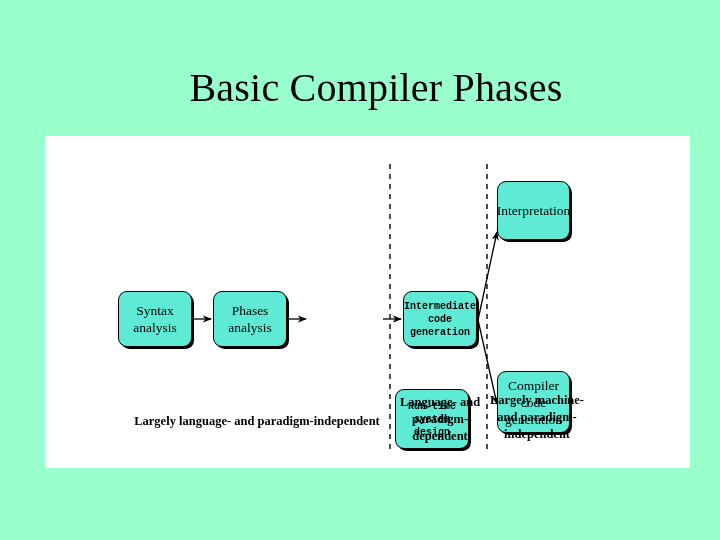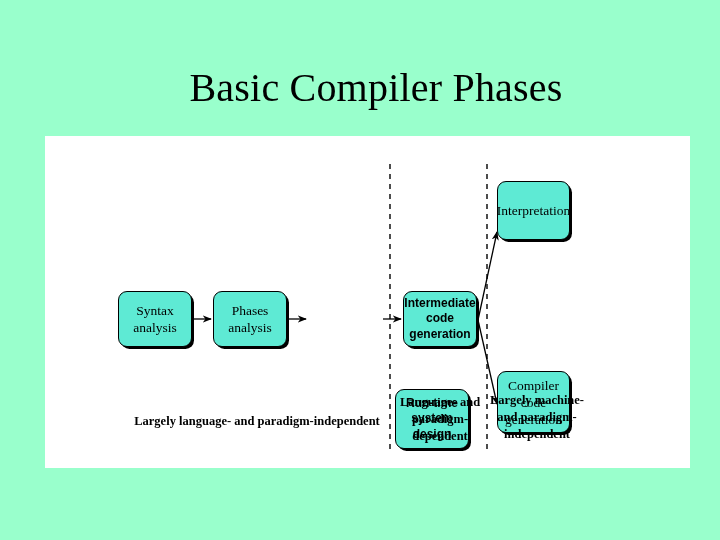--- a/index.html
+++ b/index.html
@@ -68,22 +68,22 @@
     display: block;
     white-space: nowrap;
   }
 
   .serif-box {
     font-family: "Liberation Serif", serif;
     font-size: 13.5px;
     line-height: 1.26;
   }
   .sans-box {
-    font-family: Liberation Sans, sans-serif;
-    font-size: 12px;
+    font-family: Liberation Mono, monospace;
+    font-size: 10px;
     font-weight: bold;
     line-height: 1.3;
   }
 
   
   #box-lexical       { left: 73px;  top: 155px; width: 74px;  height: 56px; }
   #box-syntax        { left: 168px; top: 155px; width: 74px;  height: 56px; }
   #box-context       { left: 263px; top: 155px; width: 74px;  height: 56px; }
   #box-intermediate  { left: 358px; top: 155px; width: 74px;  height: 56px; }
   #box-runtime       { left: 350px; top: 253px; width: 74px;  height: 60px; }

